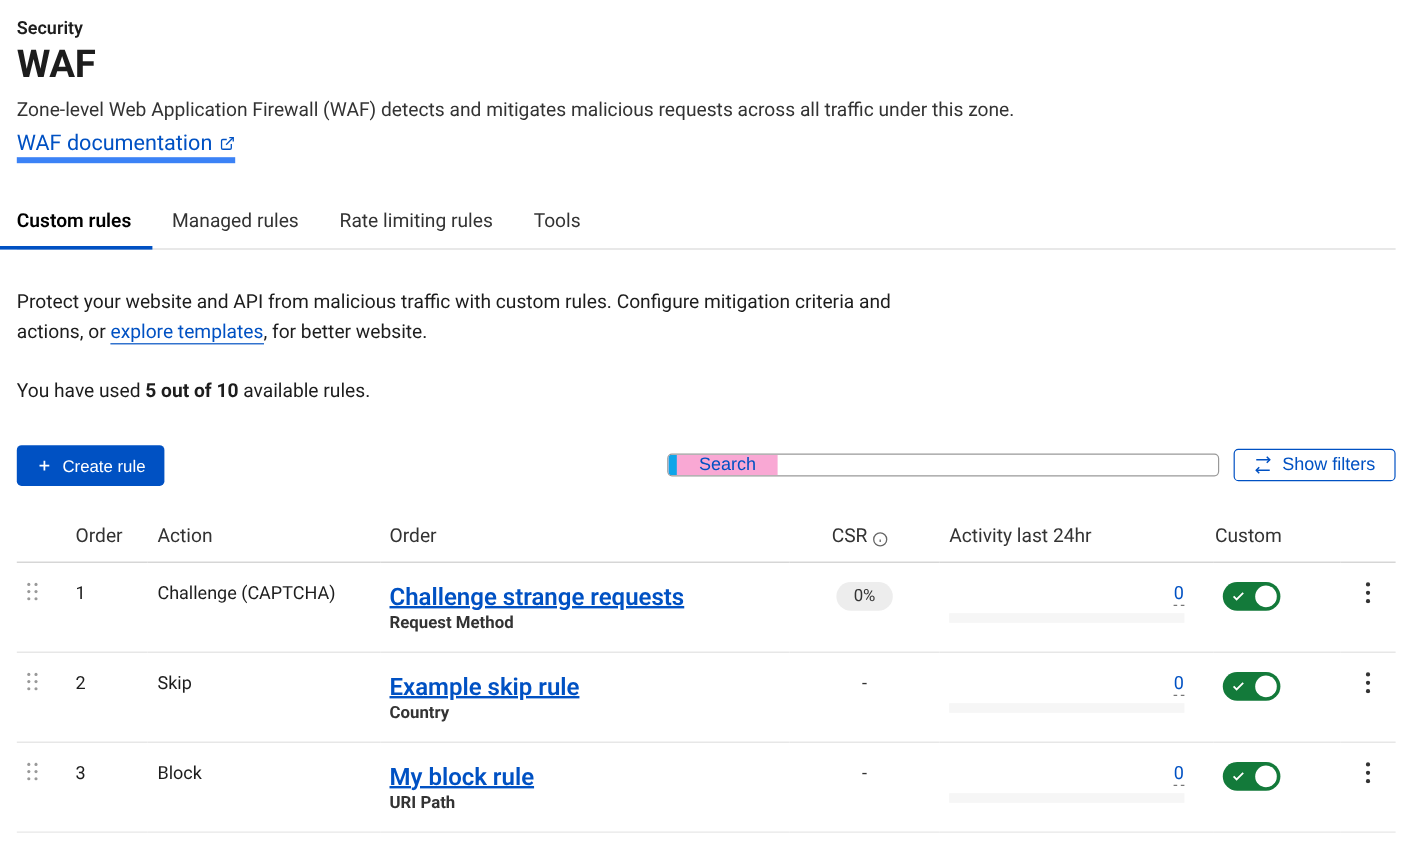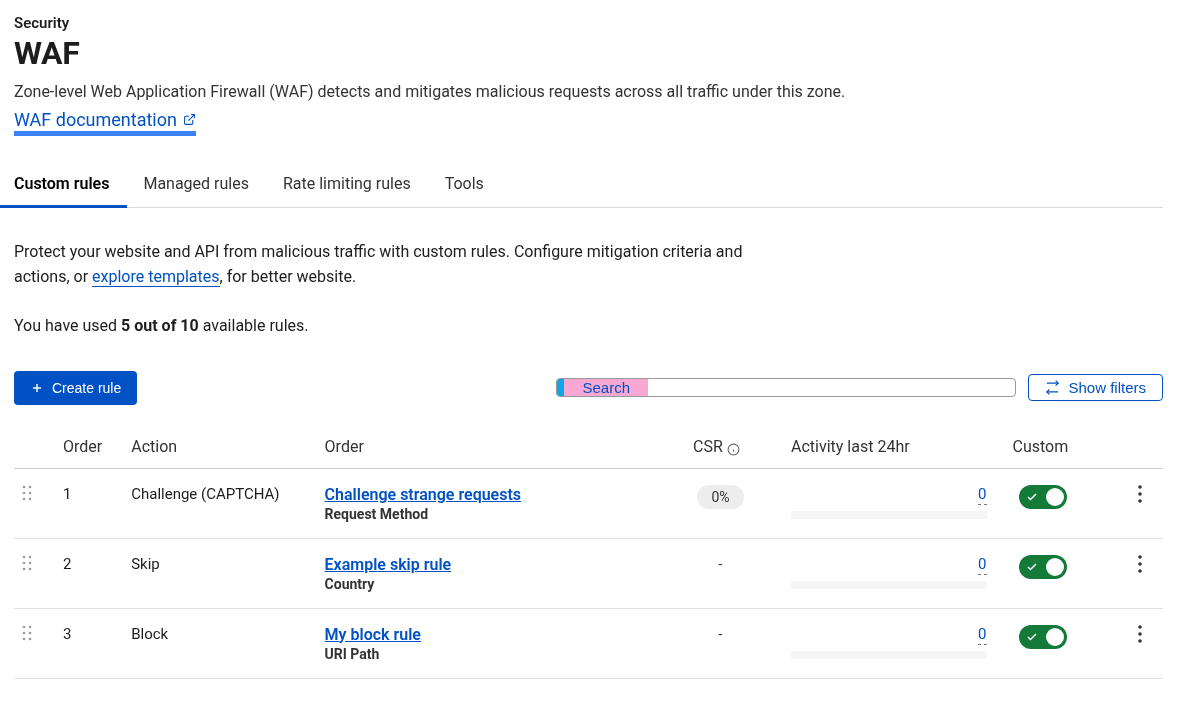--- a/index.html
+++ b/index.html
@@ -68,21 +68,21 @@
   .col-drag { width: 36px; }
   .col-order { width: 60px; }
   .col-action { width: 170px; }
   .col-name { width: 300px; }
   .col-csr { width: 110px; text-align: center; }
   .col-activity { width: 200px; }
   .col-enabled { width: 94px; text-align: left; }
   .col-menu { width: 40px; text-align: center; }
   .drag { color: #999; cursor: grab; }
   .drag svg { width: 10px; height: 16px; }
-  .rule-name { color: #0051c3; font-weight: 600; font-size: 16px; }
+  .rule-name { color: #0051c3; font-weight: 600; font-size: 20px; }
   .rule-sub { color: #333; font-size: 14px; margin-top: 2px; font-weight: bold; }
   .csr-pill {
     display: inline-block; background: #ededed; border-radius: 14px; padding: 4px 14px;
     font-size: 14px; color: #333;
   }
   .csr-dash { color: #333; text-align: center; }
   .activity-cell { text-align: right; padding-right: 24px; }
   .activity-val { color: #0051c3; font-size: 15px; border-bottom: 1px dashed #777; padding-bottom: 1px; display: inline-block; margin-bottom: 2px;}
   .activity-bar { height: 8px; background: #f6f6f6; width: 100%; margin-top: 4px; }
   .toggle {

